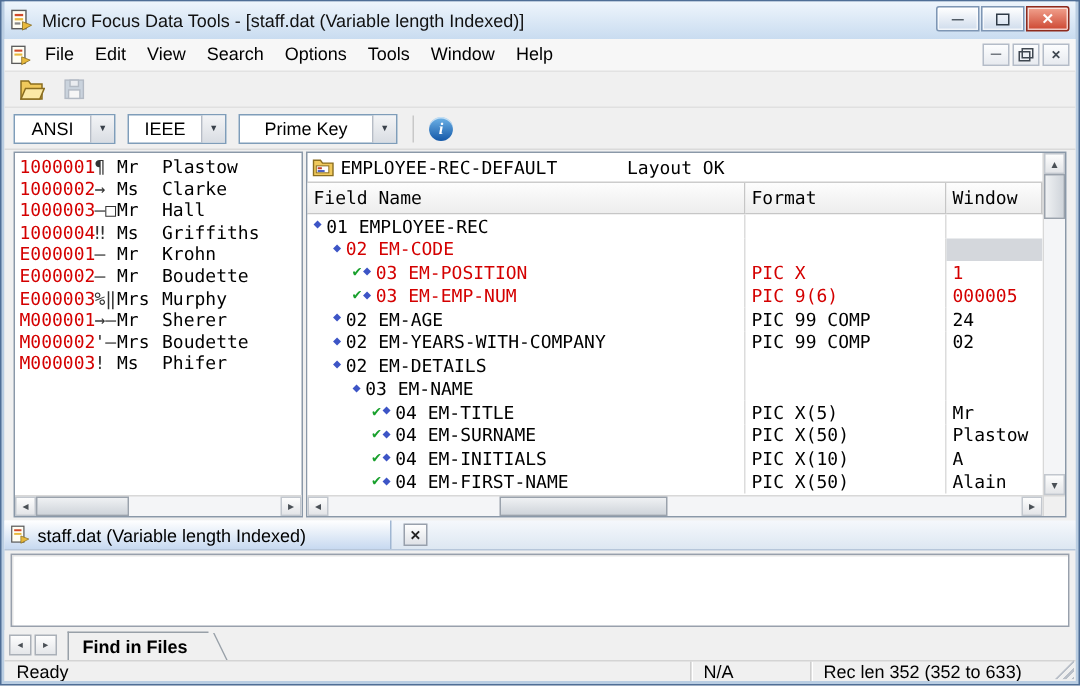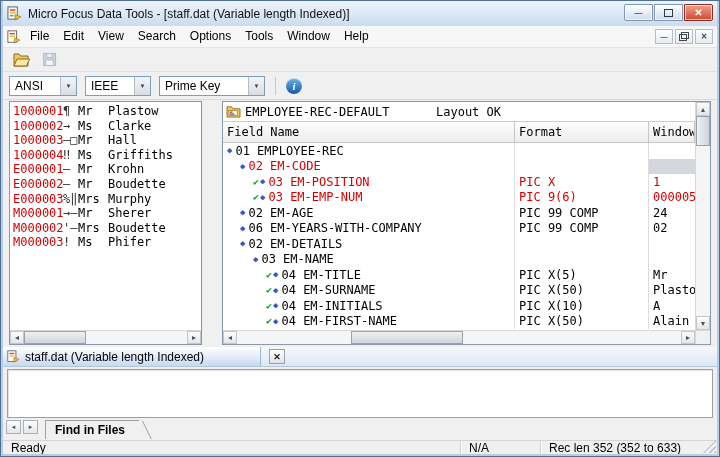--- a/index.html
+++ b/index.html
@@ -35,30 +35,30 @@
   .glyph-restore::after{content:"";position:absolute;right:0;top:0;width:6px;height:5px;border:1px solid #3f4750;}
   .glyph-restore::before{content:"";position:absolute;left:0;bottom:0;width:6px;height:5px;border:1px solid #3f4750;background:#eef1f5;}
 
   
   .toolbar{display:flex;align-items:center;background:#f0f0f0;}
   .tb1{height:24px;border-bottom:1px solid #e0e0e0;padding:0 6px;gap:4px;}
   .tb2{height:28px;border-bottom:1px solid #dadada;padding:0 6px;gap:8px;}
   .tool-btn{width:24px;height:20px;display:flex;align-items:center;justify-content:center;border:1px solid transparent;}
   .tool-btn.disabled{opacity:.45;}
   .combo{height:20px;display:flex;border:1px solid #7f9db9;background:#fff;align-items:stretch;}
-  .combo-val{flex:1;padding:0 5px;line-height:18px;white-space:nowrap;overflow:hidden;}
+  .combo-val{flex:1;padding:0 5px;line-height:18px;white-space:nowrap;overflow:hidden;text-align:center;}
   .combo-btn{width:16px;display:flex;align-items:center;justify-content:center;font-size:6px;color:#39414b;
              background:linear-gradient(#f3f4f6,#d9dde3);border-left:1px solid #b6bcc6;}
   .v-sep{width:1px;height:18px;background:#c8c8c8;margin:0 2px;}
   .info-icon{width:16px;height:16px;border-radius:50%;background:linear-gradient(#6fb4e8,#1458a8);
              color:#fff;display:flex;align-items:center;justify-content:center;
              font:italic bold 11px "Liberation Serif",serif;box-shadow:inset 0 1px 0 rgba(255,255,255,.6);}
 
   
-  .main{flex:1;display:flex;gap:20px;padding:1px 6px 2px 6px;min-height:0;background:#f0f0f0;}
+  .main{flex:1;display:flex;gap:2px;padding:1px 6px 2px 6px;min-height:0;background:#f0f0f0;}
   .panel{border:1px solid #8a98a8;background:#fff;}
 
   .left-panel{width:193px;display:flex;flex-direction:column;min-height:0;}
   #record-list{flex:1;overflow:hidden;padding:2px 0 0 3px;font:12px/14.6px "DejaVu Sans Mono","DejaVu Sans",monospace;white-space:pre;}
   .rec-row{height:14.6px;}
   .rec-id{color:#d40000;display:inline-block;width:50px;}
   .rec-sep{display:inline-block;width:15px;color:#333;overflow:visible;}
   .rec-title{display:inline-block;width:30px;}
 
   
@@ -100,21 +100,21 @@
             border-bottom:1px solid #b6c6da;}
   .doc-tab{width:258px;display:flex;align-items:center;gap:5px;padding:0 8px 0 4px;
            background:linear-gradient(#ffffff,#c7d9f0);border-right:1px solid #9fb6d2;white-space:nowrap;overflow:hidden;}
   .doc-close{width:16px;height:15px;margin:2px 0 0 8px;display:flex;align-items:center;justify-content:center;
              font-size:9px;font-weight:bold;color:#222;border:1px solid #98a0ac;background:linear-gradient(#fefefe,#dfe2e7);}
 
   
   .output{height:49px;margin:2px 4px;border:1px solid #98a0ac;background:#fff;box-shadow:inset 1px 1px 0 #e4e4e4;}
 
   
-  .bottom-tabs{height:20px;display:flex;align-items:flex-start;padding-left:3px;background:#f0f0f0;}
+  .bottom-tabs{height:20px;display:flex;align-items:center;padding-left:3px;background:#f0f0f0;}
   .nav-btn{width:15px;height:14px;display:flex;align-items:center;justify-content:center;font-size:7px;color:#4a5056;
            border:1px solid #aab0b8;background:linear-gradient(#fdfdfd,#e4e6e9);margin-right:2px;}
   .b-tab{position:relative;margin-left:5px;height:19px;display:flex;align-items:center;padding:0 14px 0 9px;
          font-weight:bold;border-top:1px solid #98a0a8;border-left:1px solid #98a0a8;}
   .b-tab::after{content:"";position:absolute;right:-4px;top:0;width:8px;height:18px;
                 border-right:1px solid #98a0a8;transform:skewX(26deg);transform-origin:0 0;}
 
   
   .statusbar{position:relative;height:14px;display:flex;align-items:stretch;background:#f0f0f0;border-top:1px solid #d4d4d4;}
   .sb-cell{display:flex;align-items:center;padding:0 8px;white-space:nowrap;overflow:hidden;}
@@ -291,21 +291,21 @@
               <div class="t-cell c-name" style="padding-left: 30px;"><span class="chk">✔</span><span class="dia">◆</span><span>03 EM-EMP-NUM</span></div>
               <div class="t-cell c-format">PIC 9(6)</div>
               <div class="t-cell c-value">000005</div>
             </div>
             <div class="t-row">
               <div class="t-cell c-name" style="padding-left: 17px;"><span class="dia">◆</span><span>02 EM-AGE</span></div>
               <div class="t-cell c-format">PIC 99 COMP</div>
               <div class="t-cell c-value">24</div>
             </div>
             <div class="t-row">
-              <div class="t-cell c-name" style="padding-left: 17px;"><span class="dia">◆</span><span>06 EM-YEARS-WITH-COMPANY</span></div>
+              <div class="t-cell c-name" style="padding-left: 17px;"><span class="dia">◆</span><span>02 EM-YEARS-WITH-COMPANY</span></div>
               <div class="t-cell c-format">PIC 99 COMP</div>
               <div class="t-cell c-value">02</div>
             </div>
             <div class="t-row">
               <div class="t-cell c-name" style="padding-left: 17px;"><span class="dia">◆</span><span>02 EM-DETAILS</span></div>
               <div class="t-cell c-format"></div>
               <div class="t-cell c-value"></div>
             </div>
             <div class="t-row">
               <div class="t-cell c-name" style="padding-left: 30px;"><span class="dia">◆</span><span>03 EM-NAME</span></div>

